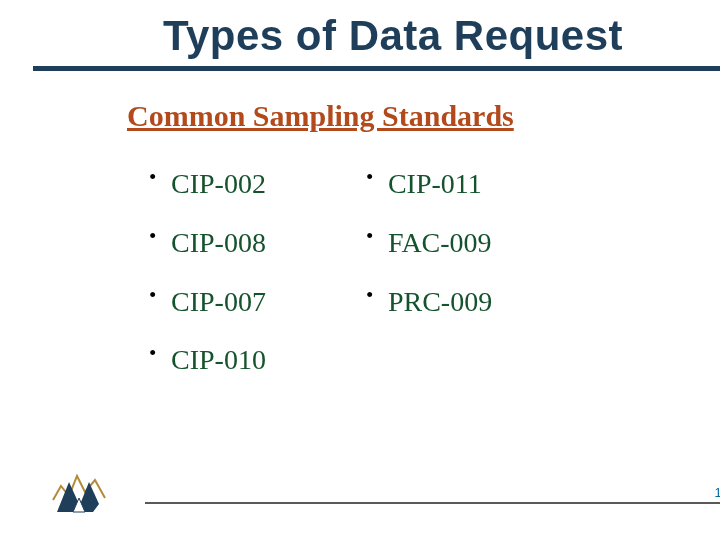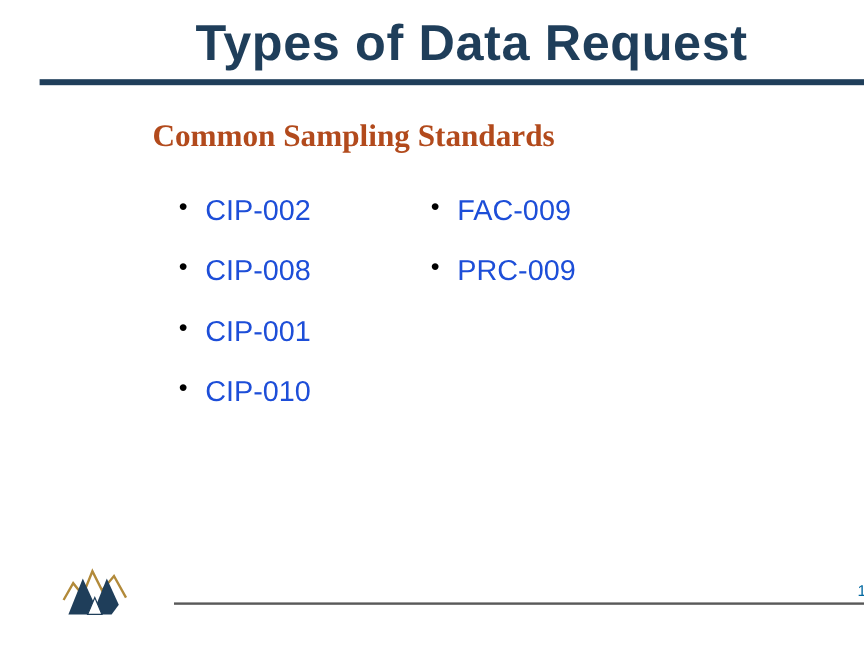--- a/index.html
+++ b/index.html
@@ -25,38 +25,39 @@
     letter-spacing: 0.5px;
     font-family: "Trebuchet MS", "Arial Black", sans-serif;
     margin-bottom: 6px;
   }
   .title-rule {
     border: none;
     border-top: 5px solid #1f3e5a;
     margin: 0 -36px 28px -36px;
   }
   .subtitle {
-    font-size: 26px;
+    font-size: 30px;
     font-weight: 700;
     color: #b24a1c;
     margin-left: 58px;
     margin-bottom: 22px;
+    text-decoration: underline;
   }
   .columns {
     display: flex;
     margin-left: 80px;
     gap: 100px;
   }
   .col {
     list-style: none;
   }
   .col li {
-    font-family: Liberation Sans, sans-serif;
-    font-size: 24px;
-    color: #1d4ed8;
+    font-family: Liberation Serif, serif;
+    font-size: 28px;
+    color: #14532d;
     line-height: 2.1;
     position: relative;
     padding-left: 22px;
   }
   .col li::before {
     content: "•";
     position: absolute;
     left: 0;
     top: 0;
     font-size: 21px;
@@ -100,24 +101,25 @@
 
   <h1 class="title">Types of Data Request</h1>
   <hr class="title-rule">
 
   <h2 class="subtitle">Common Sampling Standards</h2>
 
   <div class="columns">
     <ul class="col">
       <li>CIP-002</li>
       <li>CIP-008</li>
-      <li>CIP-001</li>
+      <li>CIP-007</li>
       <li>CIP-010</li>
     </ul>
     <ul class="col">
+      <li>CIP-011</li>
       <li>FAC-009</li>
       <li>PRC-009</li>
     </ul>
   </div>
 
   <div class="footer">
     <svg class="logo" viewBox="0 0 64 48">
       <polyline points="4,32 12,18 20,28 28,8 36,24 46,12 56,30" fill="none" stroke="#b28a3a" stroke-width="2"></polyline>
       <path d="M8 44 L20 14 L30 36 L24 44 Z" fill="#1f3e5a"></path>
       <path d="M28 44 L40 14 L50 36 L44 44 Z" fill="#1f3e5a"></path>

